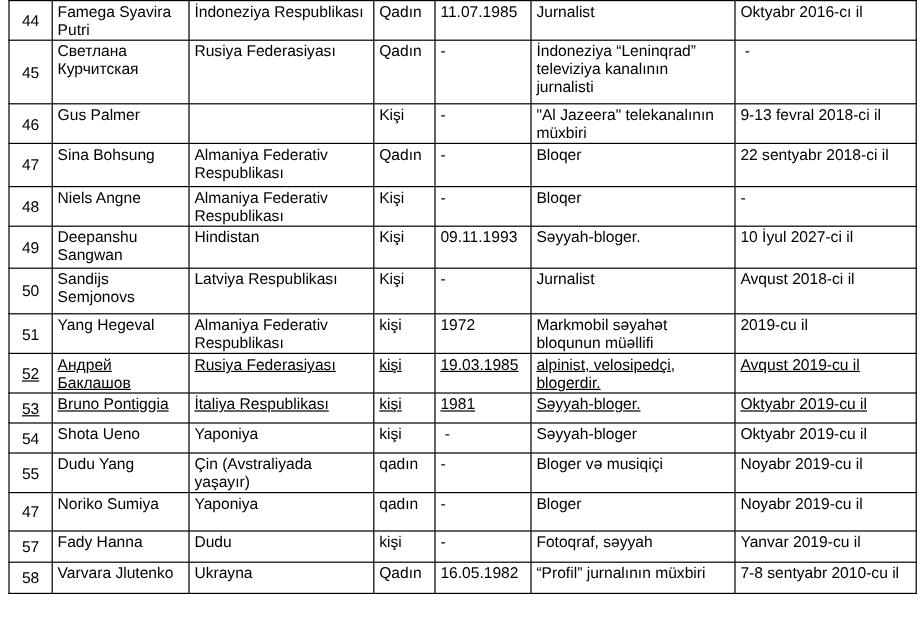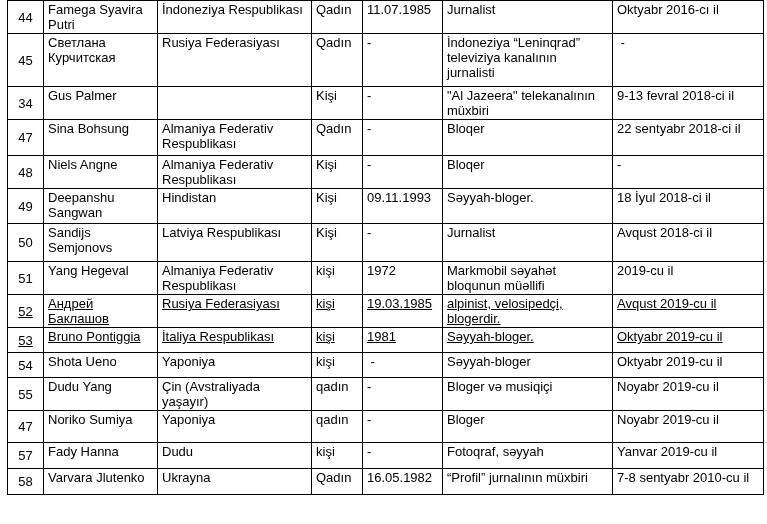--- a/index.html
+++ b/index.html
@@ -71,21 +71,21 @@
       <tr style="height: 53px;">
         <td class="cell-no">45</td>
         <td>Светлана Курчитская</td>
         <td>Rusiya Federasiyası</td>
         <td>Qadın</td>
         <td>-</td>
         <td>İndoneziya “Leninqrad” televiziya kanalının jurnalisti</td>
         <td>&nbsp;-</td>
       </tr>
       <tr style="height: 33px;">
-        <td class="cell-no">34</td>
+        <td class="cell-no">46</td>
         <td>Gus Palmer</td>
         <td></td>
         <td>Kişi</td>
         <td>-</td>
         <td>"Al Jazeera" telekanalının müxbiri</td>
         <td>9-13 fevral 2018-ci il</td>
       </tr>
       <tr style="height: 36px;">
         <td class="cell-no">47</td>
         <td>Sina Bohsung</td>
@@ -104,21 +104,21 @@
         <td>Bloqer</td>
         <td>-</td>
       </tr>
       <tr style="height: 35px;">
         <td class="cell-no">49</td>
         <td>Deepanshu Sangwan</td>
         <td>Hindistan</td>
         <td>Kişi</td>
         <td>09.11.1993</td>
         <td>Səyyah-bloger.</td>
-        <td>18 İyul 2018-ci il</td>
+        <td>10 İyul 2027-ci il</td>
       </tr>
       <tr style="height: 38px;">
         <td class="cell-no">50</td>
         <td>Sandijs Semjonovs</td>
         <td>Latviya Respublikası</td>
         <td>Kişi</td>
         <td>-</td>
         <td>Jurnalist</td>
         <td>Avqust 2018-ci il</td>
       </tr>

